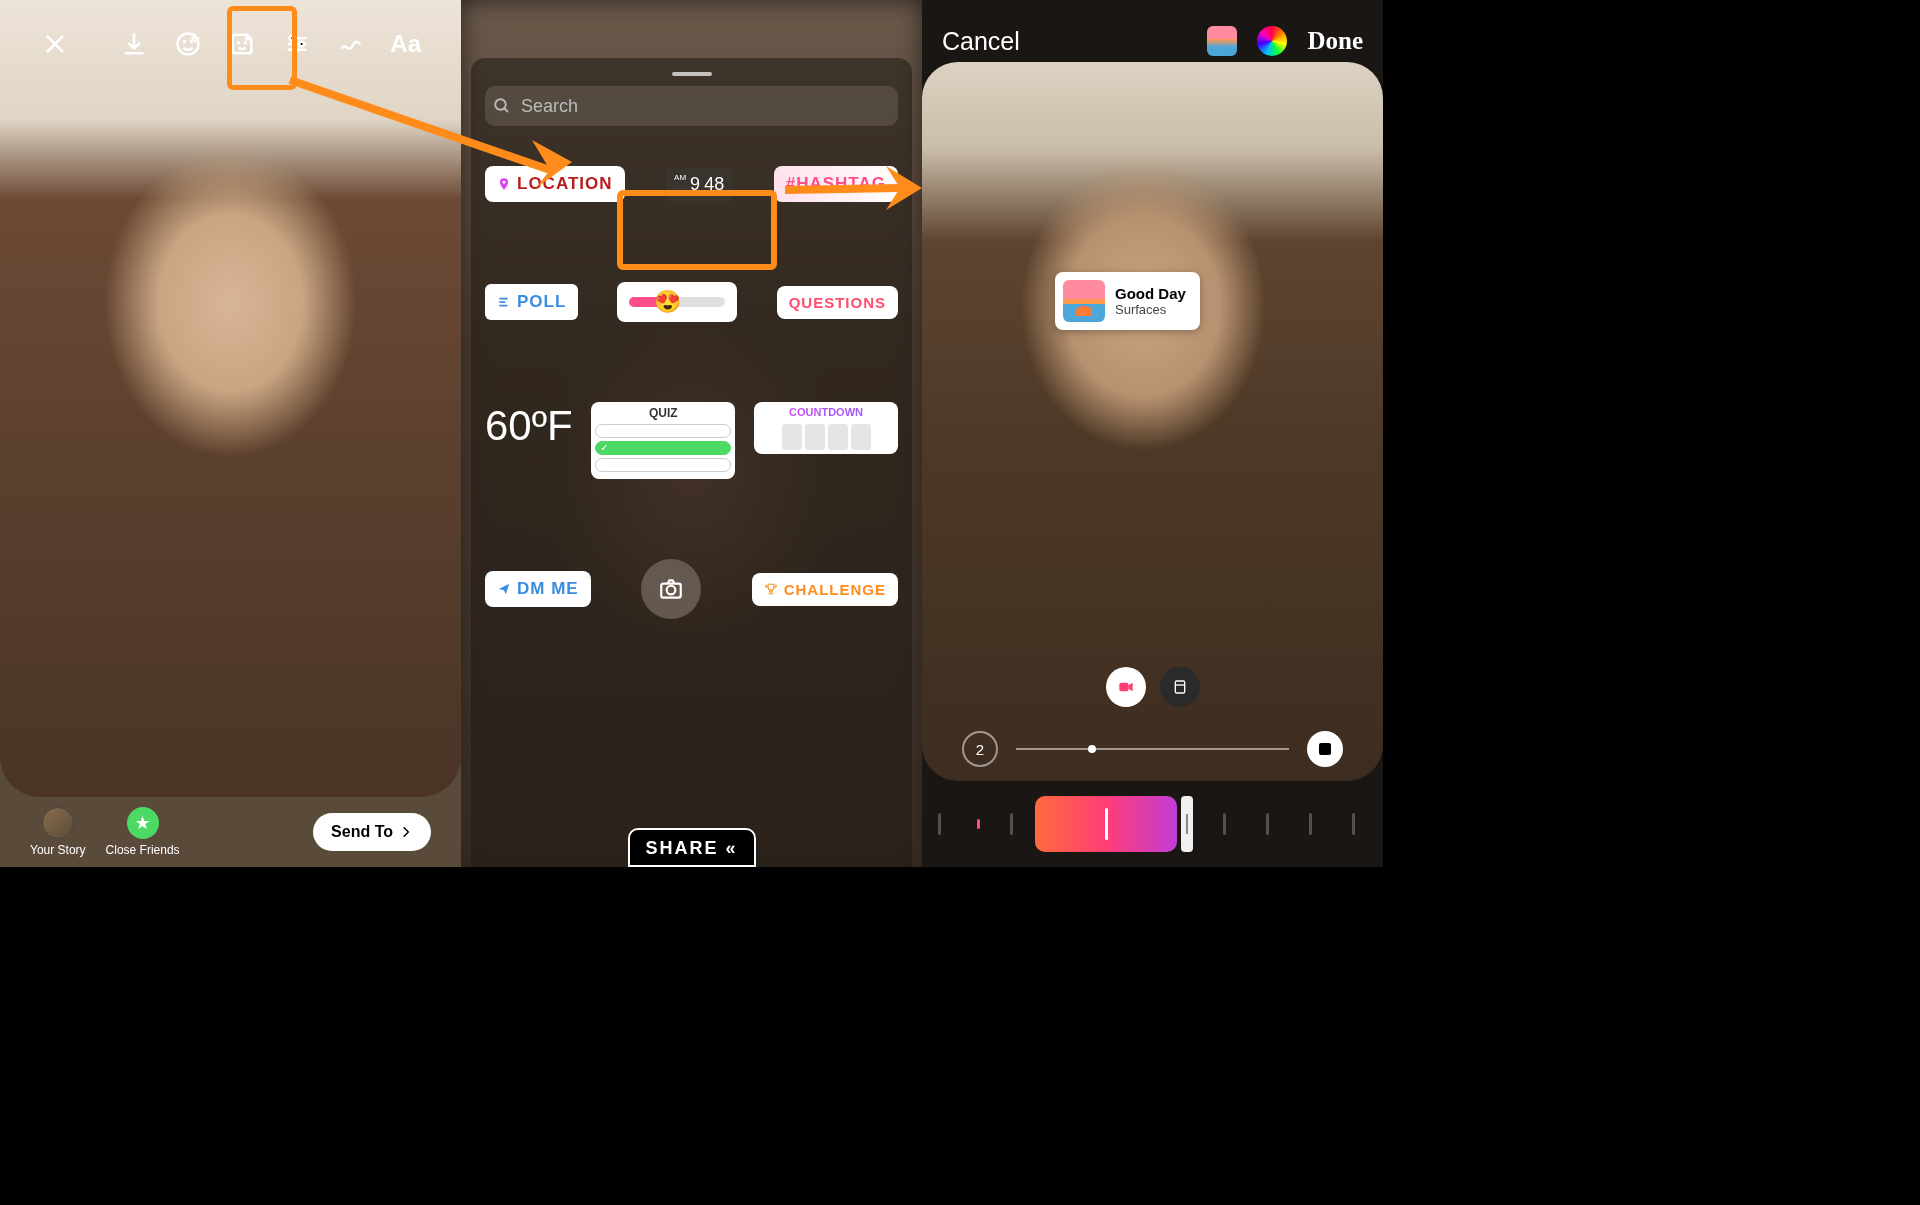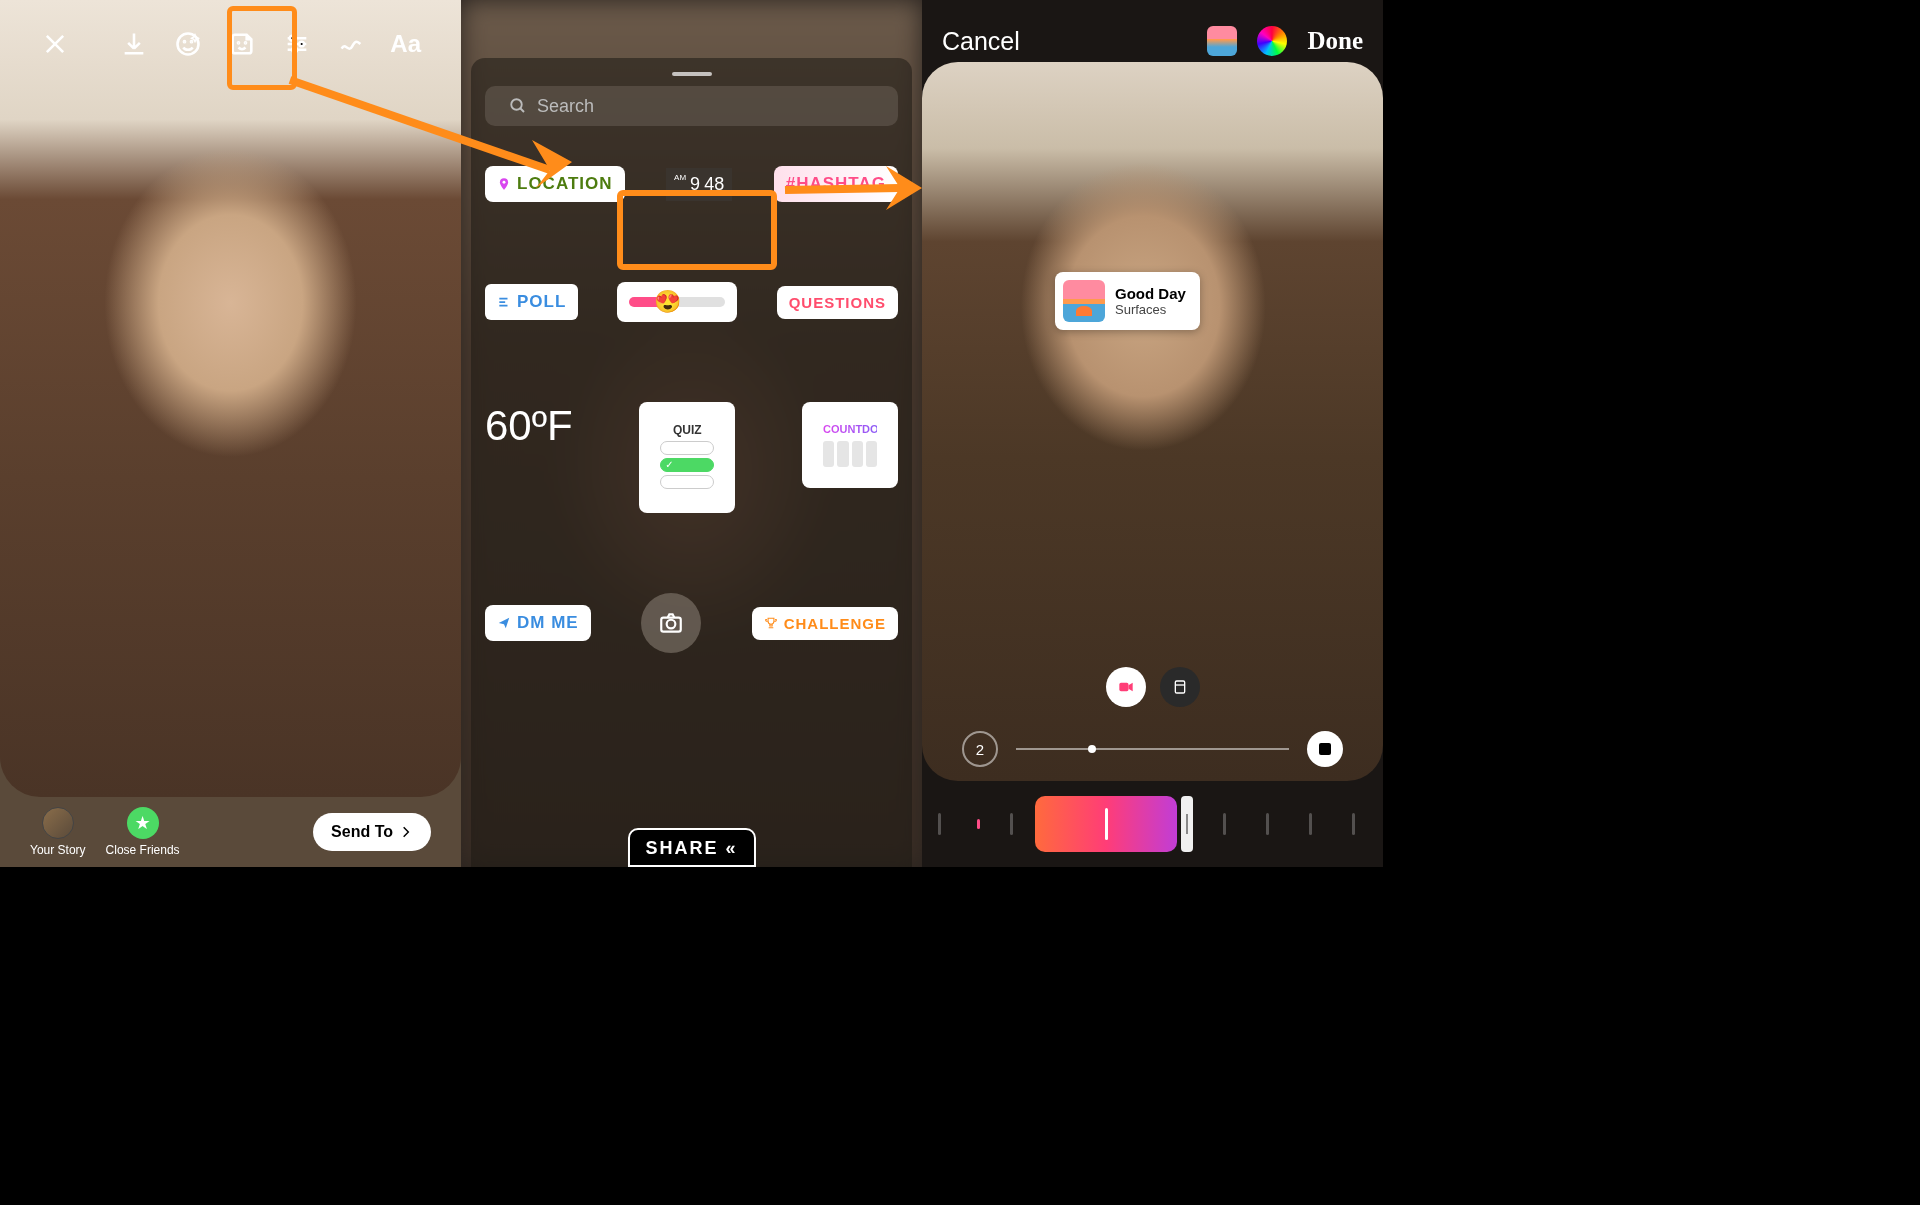--- a/index.html
+++ b/index.html
@@ -27,49 +27,49 @@
   .avatar-label { color: #fff; font-size: 12px; font-weight: 500; }
   .sendto { margin-left: auto; background: #fff; border-radius: 22px; padding: 10px 18px; display: flex; align-items: center; gap: 6px; font-size: 16px; font-weight: 600; cursor: pointer; }
 
   
   .screen2 { background: #2a2420; }
   .screen2-blur { position: absolute; inset: 0; background:
     radial-gradient(ellipse 200px 240px at 50% 55%, rgba(120,85,65,0.8), transparent 70%),
     linear-gradient(180deg, #6b5a4a 0%, #4a3a2e 40%, #3a2d24 100%); filter: blur(12px); }
   .sticker-tray { position: absolute; top: 58px; left: 10px; right: 10px; bottom: 0; background: rgba(30,25,20,0.55); border-radius: 14px 14px 0 0; padding: 14px 14px 0; }
   .tray-handle { width: 40px; height: 4px; background: rgba(255,255,255,0.7); border-radius: 2px; margin: 0 auto 10px; }
-  .searchbar { background: rgba(100,90,80,0.6); border-radius: 10px; height: 40px; display: flex; align-items: center; padding: 0 24px; gap: 10px; margin-bottom: 40px; }
+  .searchbar { background: rgba(100,90,80,0.6); border-radius: 10px; height: 40px; display: flex; align-items: center; padding: 0 8px; gap: 10px; margin-bottom: 40px; }
   .searchbar svg { width: 18px; height: 18px; stroke: #bbb; stroke-width: 2.5; fill: none; }
   .searchbar span { color: #bbb; font-size: 18px; }
   .sticker-row { display: flex; justify-content: space-between; align-items: center; margin-bottom: 90px; }
   .sticker-row.r2 { margin-bottom: 80px; }
   .sticker-row.r3 { margin-bottom: 80px; }
   .sticker-row.r4 { margin-bottom: 80px; align-items: flex-start; }
   .sticker-row.r5 { margin-bottom: 20px; }
   .sticker { background: #fff; border-radius: 8px; padding: 8px 12px; font-size: 17px; font-weight: 700; letter-spacing: 1px; cursor: pointer; display: flex; align-items: center; gap: 6px; }
   .gif-sticker { background: rgba(90,80,70,0.7); color: #fff; }
   .gif-sticker svg { width: 14px; height: 14px; stroke: #fff; stroke-width: 2.5; fill: none; }
   .music-sticker { color: #ff4d6d; }
   .music-bars { display: flex; gap: 2px; align-items: flex-end; height: 14px; }
   .music-bars span { width: 3px; background: #ff8c1a; }
   .music-bars span:nth-child(1){height:8px;} .music-bars span:nth-child(2){height:14px;} .music-bars span:nth-child(3){height:10px;background:#ff4d6d;} .music-bars span:nth-child(4){height:6px;background:#ff4d6d;}
   .mention-sticker { color: #ff8c1a; }
-  .location-sticker { color: #4d7c0f; }
+  .location-sticker { color: #b91c1c; }
   .hashtag-sticker { background: linear-gradient(90deg,#ffe0ec,#fff); color: #ff4d88; }
   .poll-sticker { color: #3a8de0; border-radius: 6px; }
   .questions-sticker { color: #ff4d6d; font-size: 15px; }
   .dmme-sticker { color: #3a8de0; }
   .challenge-sticker { color: #ff8c1a; font-size: 15px; }
   .clock-sticker { background: #3a342e; color: #fff; padding: 6px 8px; font-size: 18px; display: flex; gap: 4px; align-items: flex-start; }
   .clock-sticker .ampm { font-size: 8px; line-height: 1; }
   .slider-sticker { width: 120px; height: 40px; border-radius: 8px; background:#fff; position:relative; }
   .slider-sticker::before { content:''; position:absolute; top:50%; left:12px; right:12px; height:10px; border-radius:5px; background:linear-gradient(90deg,#ff4d88,#ff4d88 40%,#e0e0e0 40%); transform:translateY(-50%); }
   .slider-emoji { position:absolute; top:50%; left:42%; transform:translate(-50%,-50%); font-size:22px; }
   .temp { color: #fff; font-size: 42px; font-weight: 400; }
-  .quiz-sticker, .countdown-sticker { width: 96px; background:#fff; border-radius:8px; padding:21px; text-align:center; }
+  .quiz-sticker, .countdown-sticker { width: 144px; background:#fff; border-radius:8px; padding:4px; text-align:center; }
   .quiz-title { font-size:12px; font-weight:700; margin-bottom:4px; color:#333; }
   .quiz-row { height:14px; border:1px solid #ccc; border-radius:8px; margin:3px 0; }
   .quiz-row.green { background:#4cd964; border-color:#4cd964; position:relative; }
   .quiz-row.green::before { content:'✓'; color:#fff; font-size:10px; position:absolute; left:4px; top:0; }
   .countdown-title { font-size:11px; font-weight:700; background:linear-gradient(90deg,#d946ef,#8b5cf6); -webkit-background-clip:text; background-clip:text; color:transparent; margin-bottom:6px; }
   .cd-blocks { display:flex; gap:3px; justify-content:center; }
   .cd-blocks span { width:20px; height:26px; background:#e5e5e5; border-radius:3px; }
   .cam-sticker { width:60px; height:60px; border-radius:50%; background:rgba(120,110,100,0.7); display:flex; align-items:center; justify-content:center; cursor:pointer; }
   .cam-sticker svg { width:26px; height:26px; stroke:#fff; stroke-width:2; fill:none; }
   .share-chip { position:absolute; bottom:0; left:50%; transform:translateX(-50%); background:#000; color:#fff; border:2px solid #fff; border-radius:10px 10px 0 0; padding:8px 16px 6px; font-size:18px; font-weight:700; letter-spacing:2px; }

